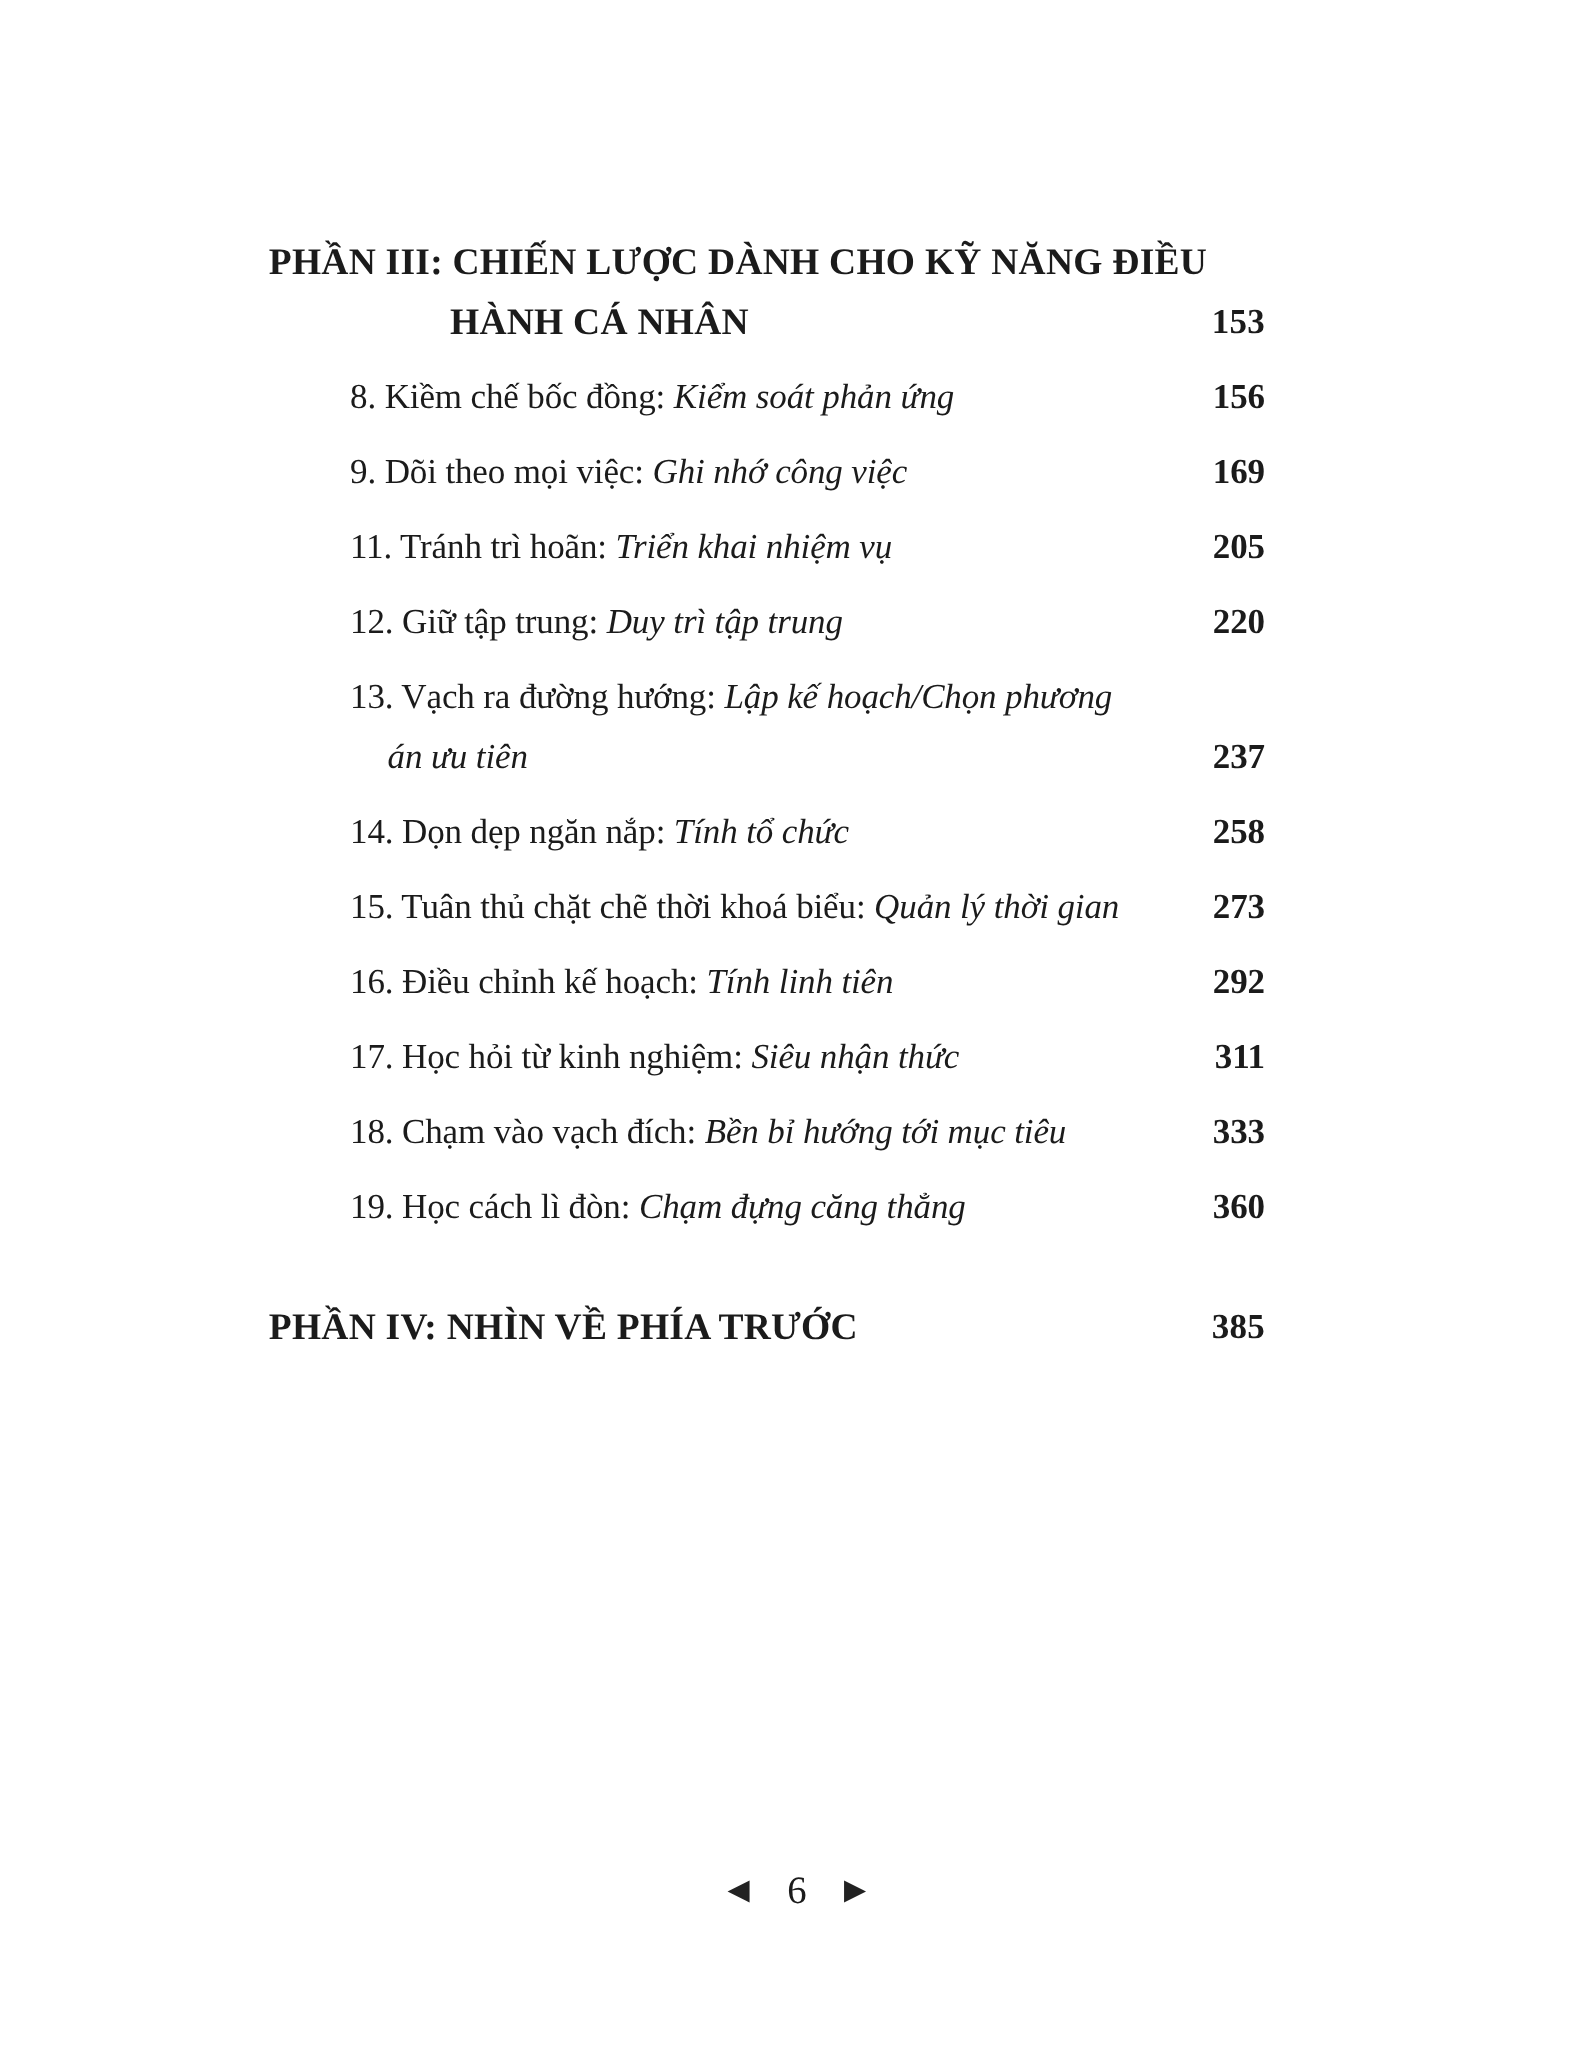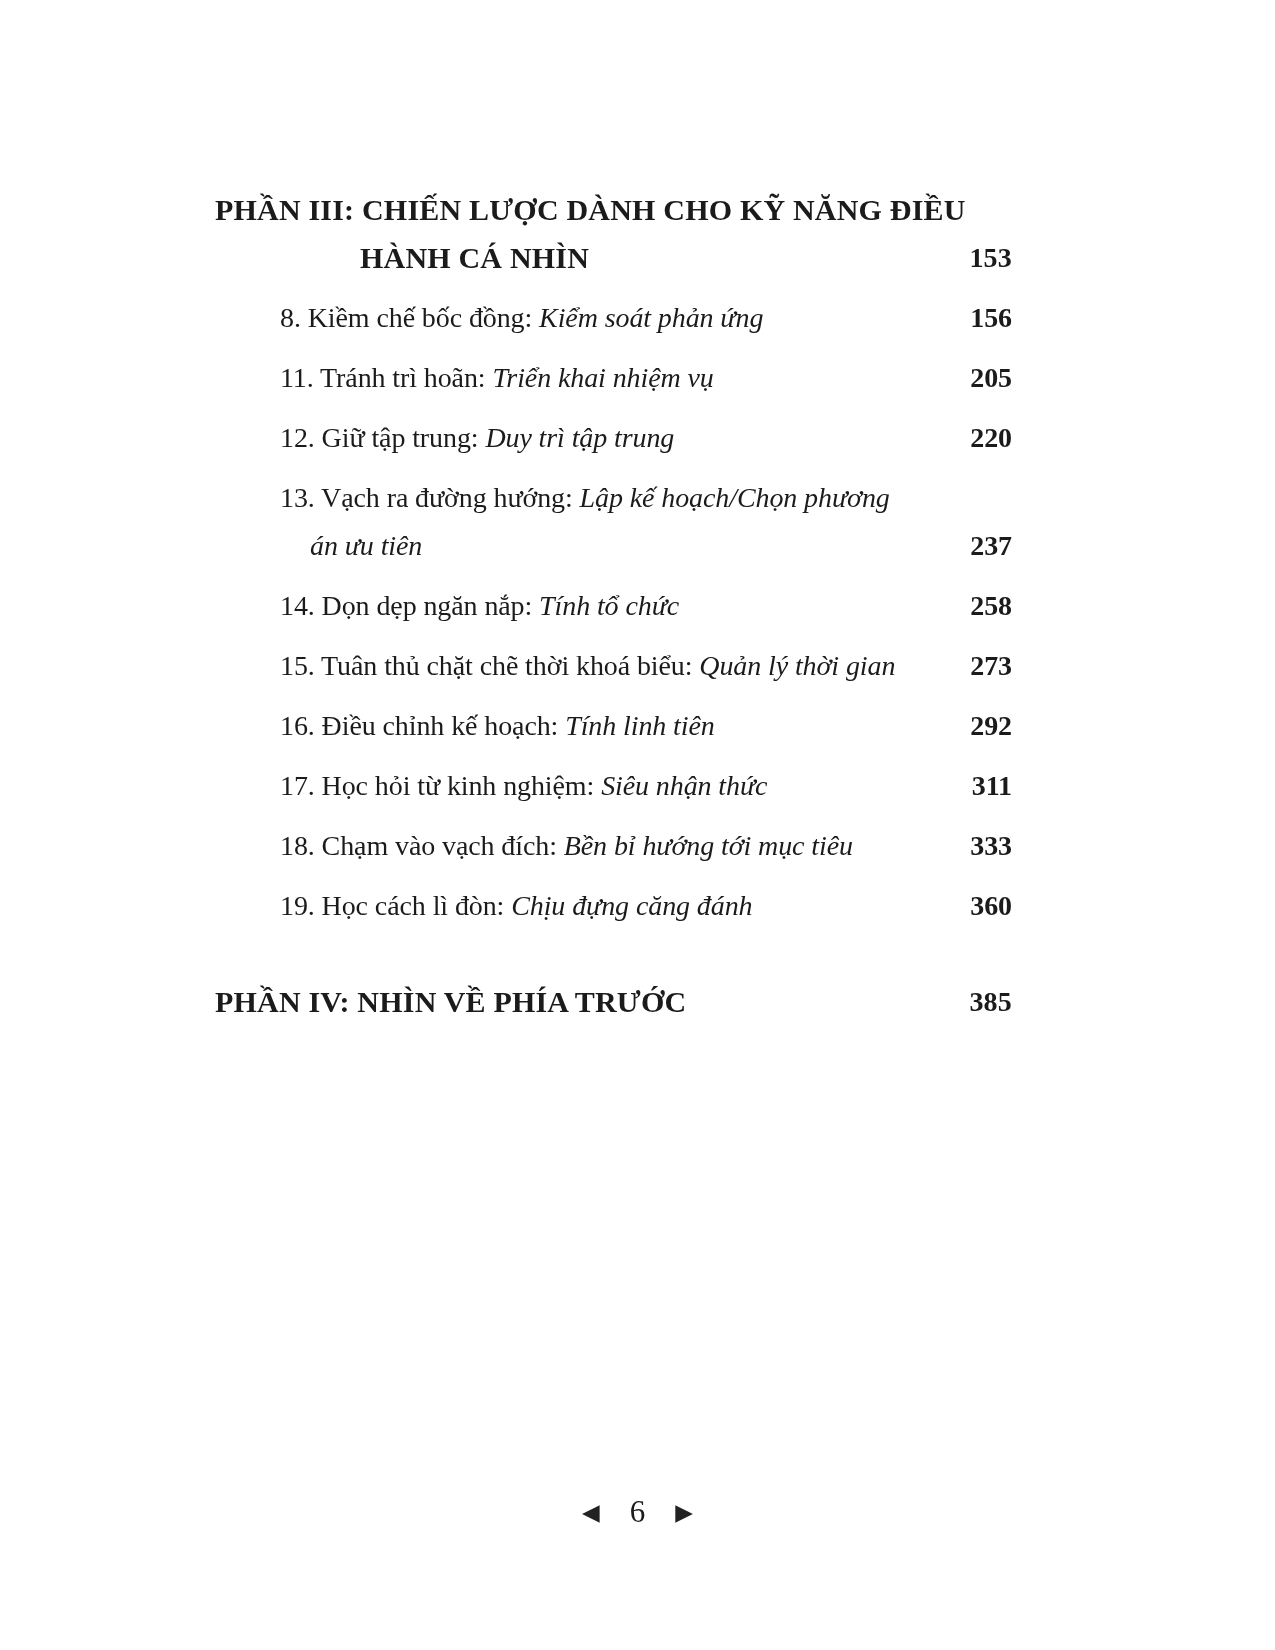--- a/index.html
+++ b/index.html
@@ -77,29 +77,35 @@
 </style>
 </head>
 <body>
 
 <div class="page">
 
   <div class="toc">
       <div class="row part">
         <div class="entry-text">
           <div class="line"><span class="seg">PHẦN III: CHIẾN LƯỢC DÀNH CHO KỸ NĂNG ĐIỀU</span></div>
-          <div class="line cont"><span class="seg">HÀNH CÁ NHÌN</span></div>
+          <div class="line cont"><span class="seg">HÀNH CÁ NHÂN</span></div>
         </div>
         <div class="entry-page">153</div>
       </div>
       <div class="row chapter">
         <div class="entry-text">
           <div class="line"><span class="seg">8. Kiềm chế bốc đồng: </span><span class="seg italic">Kiểm soát phản ứng</span></div>
         </div>
         <div class="entry-page">156</div>
+      </div>
+      <div class="row chapter">
+        <div class="entry-text">
+          <div class="line"><span class="seg">9. Dõi theo mọi việc: </span><span class="seg italic">Ghi nhớ công việc</span></div>
+        </div>
+        <div class="entry-page">169</div>
       </div>
       <div class="row chapter">
         <div class="entry-text">
           <div class="line"><span class="seg">11. Tránh trì hoãn: </span><span class="seg italic">Triển khai nhiệm vụ</span></div>
         </div>
         <div class="entry-page">205</div>
       </div>
       <div class="row chapter">
         <div class="entry-text">
           <div class="line"><span class="seg">12. Giữ tập trung: </span><span class="seg italic">Duy trì tập trung</span></div>
@@ -138,21 +144,21 @@
         <div class="entry-page">311</div>
       </div>
       <div class="row chapter">
         <div class="entry-text">
           <div class="line"><span class="seg">18. Chạm vào vạch đích: </span><span class="seg italic">Bền bỉ hướng tới mục tiêu</span></div>
         </div>
         <div class="entry-page">333</div>
       </div>
       <div class="row chapter">
         <div class="entry-text">
-          <div class="line"><span class="seg">19. Học cách lì đòn: </span><span class="seg italic">Chịu đựng căng đánh</span></div>
+          <div class="line"><span class="seg">19. Học cách lì đòn: </span><span class="seg italic">Chạm đựng căng thẳng</span></div>
         </div>
         <div class="entry-page">360</div>
       </div>
       <div class="row part">
         <div class="entry-text">
           <div class="line"><span class="seg">PHẦN IV: NHÌN VỀ PHÍA TRƯỚC</span></div>
         </div>
         <div class="entry-page">385</div>
       </div>
     </div>

